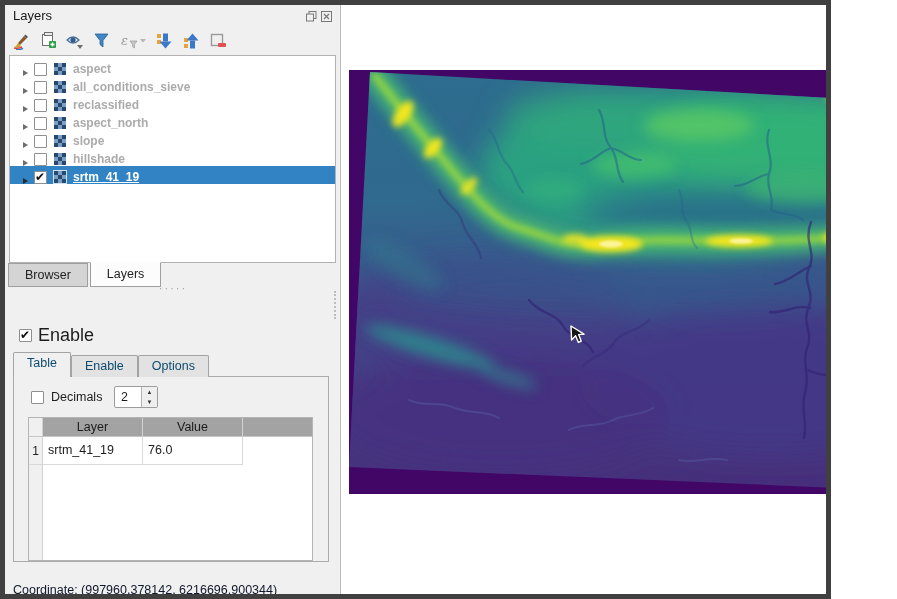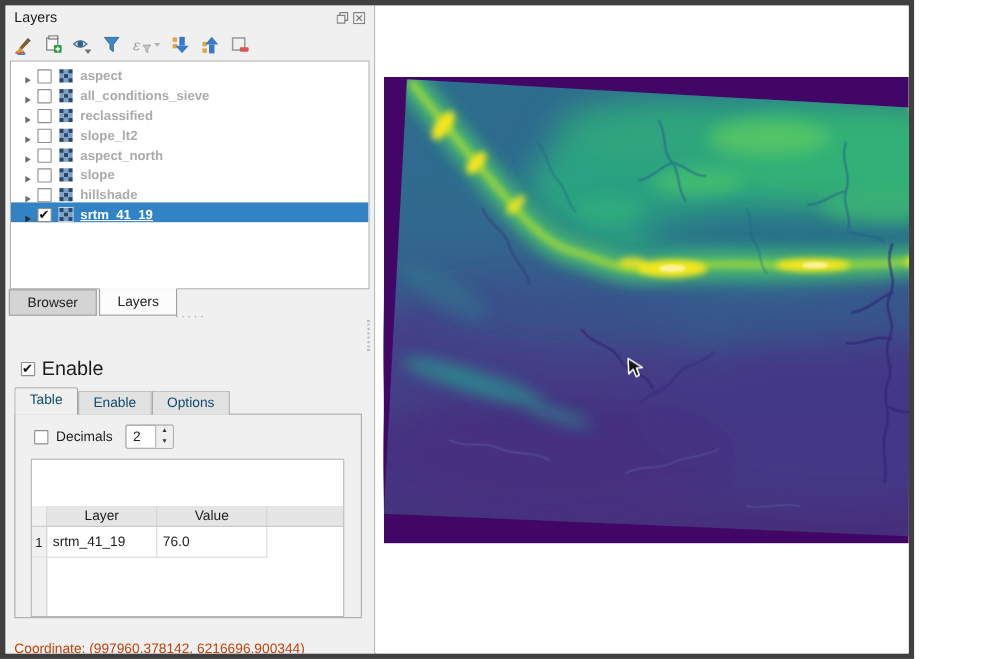--- a/index.html
+++ b/index.html
@@ -48,32 +48,32 @@
 
   .vt-frame { position:absolute; left:8px; top:371px; width:316px; height:186px; background:#f0f0f0; border:1px solid #ababab; }
   .decimals-row { position:absolute; left:17px; top:13px; display:flex; align-items:flex-end; gap:7px; }
   .decimals-label { font-size:12.5px; }
   .spinbox { position:absolute; left:100px; top:9px; width:44px; height:22px; background:#fff; border:1px solid #9c9c9c; border-radius:2px; display:flex; }
   .spin-val { flex:1; padding:3px 0 0 6px; font-size:12.5px; }
   .spin-btns { width:16px; border-left:1px solid #b5b5b5; background:#efefef; display:flex; flex-direction:column; }
   .spin-btn { flex:1; font-size:6px; color:#333; text-align:center; line-height:10px; }
 
   .vt-table { position:absolute; left:14px; top:40px; width:285px; height:144px; background:#fff; border:1px solid #b5b5b5; overflow:hidden; }
-  .t-headrow { display:flex; height:19px; background:#e5e5e5;margin-top:42px; }
+  .t-headrow { display:flex; height:19px; background:#a3a3a3; }
   .t-stub { width:14px; background:#f0f0f0; border-right:1px solid #d2d2d2; border-bottom:1px solid #c6c6c6; flex:0 0 auto; }
   .t-h { width:100px; border-right:1px solid #d2d2d2; border-bottom:1px solid #c6c6c6; text-align:center; font-size:12.5px; padding-top:2px; flex:0 0 auto; }
   .t-hfill { flex:1; border-bottom:1px solid #c6c6c6; }
   .t-row { display:flex; height:28px; }
   .t-rowhead { width:14px; background:#f0f0f0; border-right:1px solid #d2d2d2; border-bottom:1px solid #d9d9d9; text-align:center; line-height:28px; font-size:12px; color:#222; flex:0 0 auto; }
   .t-cell { width:100px; border-right:1px solid #d9d9d9; border-bottom:1px solid #d9d9d9; padding:0 5px; line-height:27px; font-size:12.5px; white-space:nowrap; overflow:hidden; flex:0 0 auto; }
   .t-body-fill { display:flex; height:97px; }
   .t-stub-tall { width:14px; background:#f0f0f0; border-right:1px solid #d2d2d2; flex:0 0 auto; }
 
   .statusbar { position:absolute; left:0; top:574px; width:336px; height:23px; }
-  .coord-text { position:absolute; left:8px; top:4px; font-size:12.5px; color:#c2410c; }
+  .coord-text { position:absolute; left:8px; top:4px; font-size:12.5px; color:#0f172a; }
 
   
   #map-area { position:absolute; left:337px; top:0; width:559px; height:597px; background:#fff; }
   #map-svg { position:absolute; left:7px; top:65px; }
   .canvas-edge { position:absolute; left:552px; top:0; width:1px; height:597px; background:#cdcdcd; }
 </style>
 </head>
 <body>
 
 <div id="screen">
@@ -203,37 +203,20 @@
             <rect x="9" y="1" width="4" height="4" fill="#27496d"></rect>
             <rect x="5" y="5" width="4" height="4" fill="#27496d"></rect>
             <rect x="1" y="9" width="4" height="4" fill="#27496d"></rect>
             <rect x="9" y="9" width="4" height="4" fill="#27496d"></rect>
             <rect x="5" y="1" width="4" height="4" fill="#7d9fc4"></rect>
             <rect x="1" y="5" width="4" height="4" fill="#7d9fc4"></rect>
             <rect x="9" y="5" width="4" height="4" fill="#7d9fc4"></rect>
             <rect x="5" y="9" width="4" height="4" fill="#7d9fc4"></rect>
           </svg>
         <span class="layer-name">reclassified</span>
-      </div>
-      <div class="layer-row">
-        <span class="tri"></span>
-        <span class="cb"></span>
-        <svg width="14" height="14">
-            <rect width="14" height="14" fill="#fff"></rect>
-            <rect x="1" y="1" width="4" height="4" fill="#27496d"></rect>
-            <rect x="9" y="1" width="4" height="4" fill="#27496d"></rect>
-            <rect x="5" y="5" width="4" height="4" fill="#27496d"></rect>
-            <rect x="1" y="9" width="4" height="4" fill="#27496d"></rect>
-            <rect x="9" y="9" width="4" height="4" fill="#27496d"></rect>
-            <rect x="5" y="1" width="4" height="4" fill="#7d9fc4"></rect>
-            <rect x="1" y="5" width="4" height="4" fill="#7d9fc4"></rect>
-            <rect x="9" y="5" width="4" height="4" fill="#7d9fc4"></rect>
-            <rect x="5" y="9" width="4" height="4" fill="#7d9fc4"></rect>
-          </svg>
-        <span class="layer-name">slope_lt2</span>
       </div>
       <div class="layer-row">
         <span class="tri"></span>
         <span class="cb"></span>
         <svg width="14" height="14">
             <rect width="14" height="14" fill="#fff"></rect>
             <rect x="1" y="1" width="4" height="4" fill="#27496d"></rect>
             <rect x="9" y="1" width="4" height="4" fill="#27496d"></rect>
             <rect x="5" y="5" width="4" height="4" fill="#27496d"></rect>
             <rect x="1" y="9" width="4" height="4" fill="#27496d"></rect>

